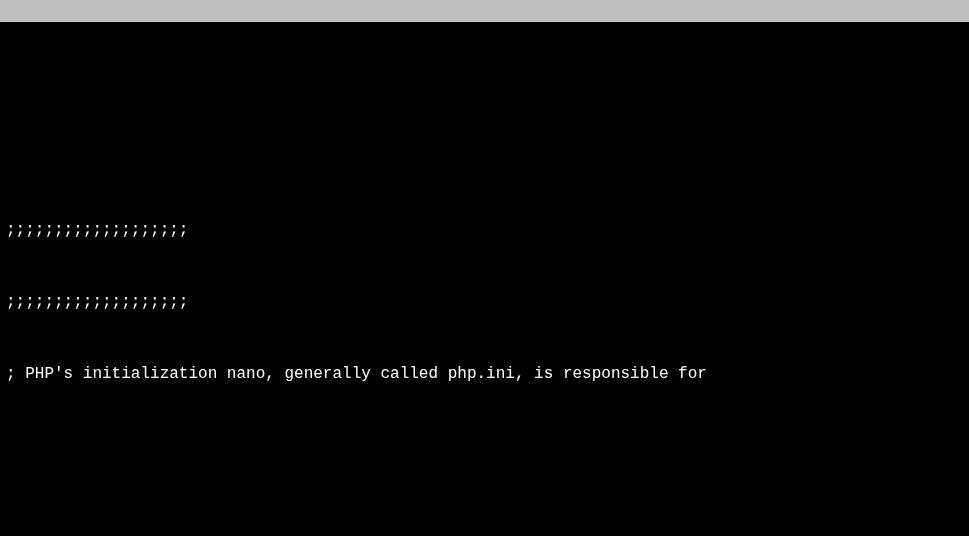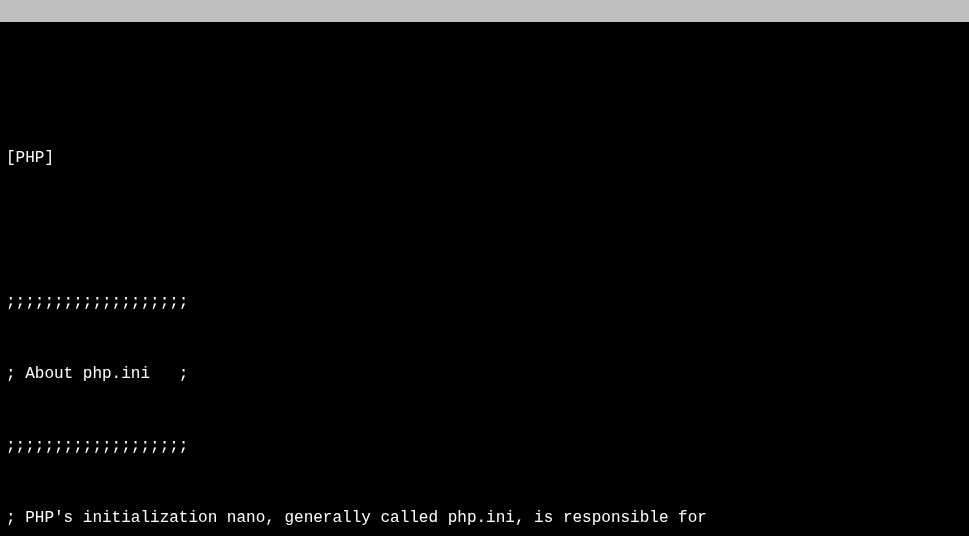--- a/index.html
+++ b/index.html
@@ -57,24 +57,22 @@
   <div class="titlebar-inner">
     <span class="title-left">  GNU nano 2.3.1</span>
     <span class="title-spacer"></span>
     <span class="title-center">File: /usr/local/php/php.ini</span>
     <span class="title-right-spacer"></span>
   </div>
 </div>
 
 <div class="content">
   <div class="line"></div>
-  <div class="line">[PHP]</div>
   <div class="line"></div>
   <div class="line">;;;;;;;;;;;;;;;;;;;</div>
-  <div class="line">; About php.ini   ;</div>
   <div class="line">;;;;;;;;;;;;;;;;;;;</div>
   <div class="line">; PHP's initialization nano, generally called php.ini, is responsible for</div>
   
   
   
   
   
   
   
   

